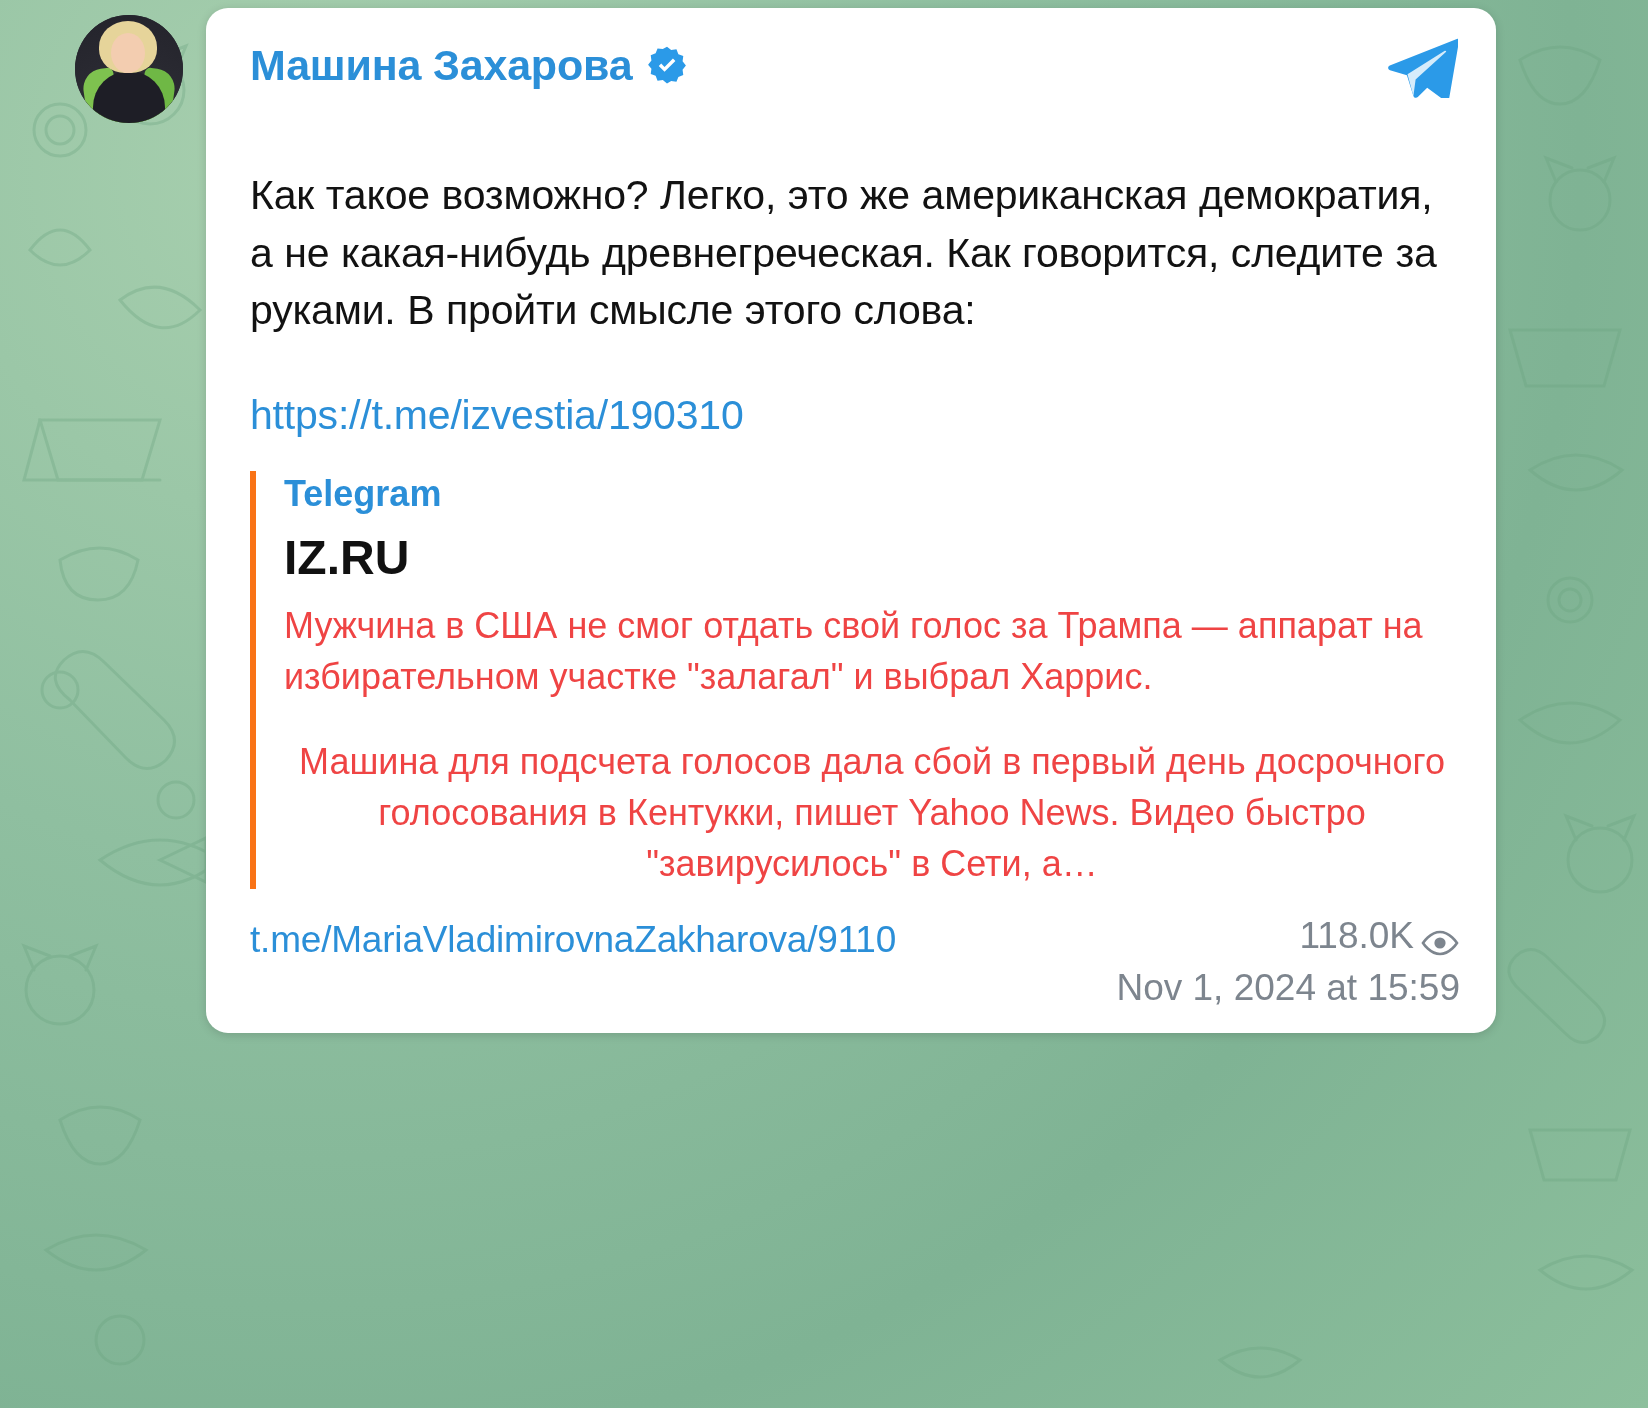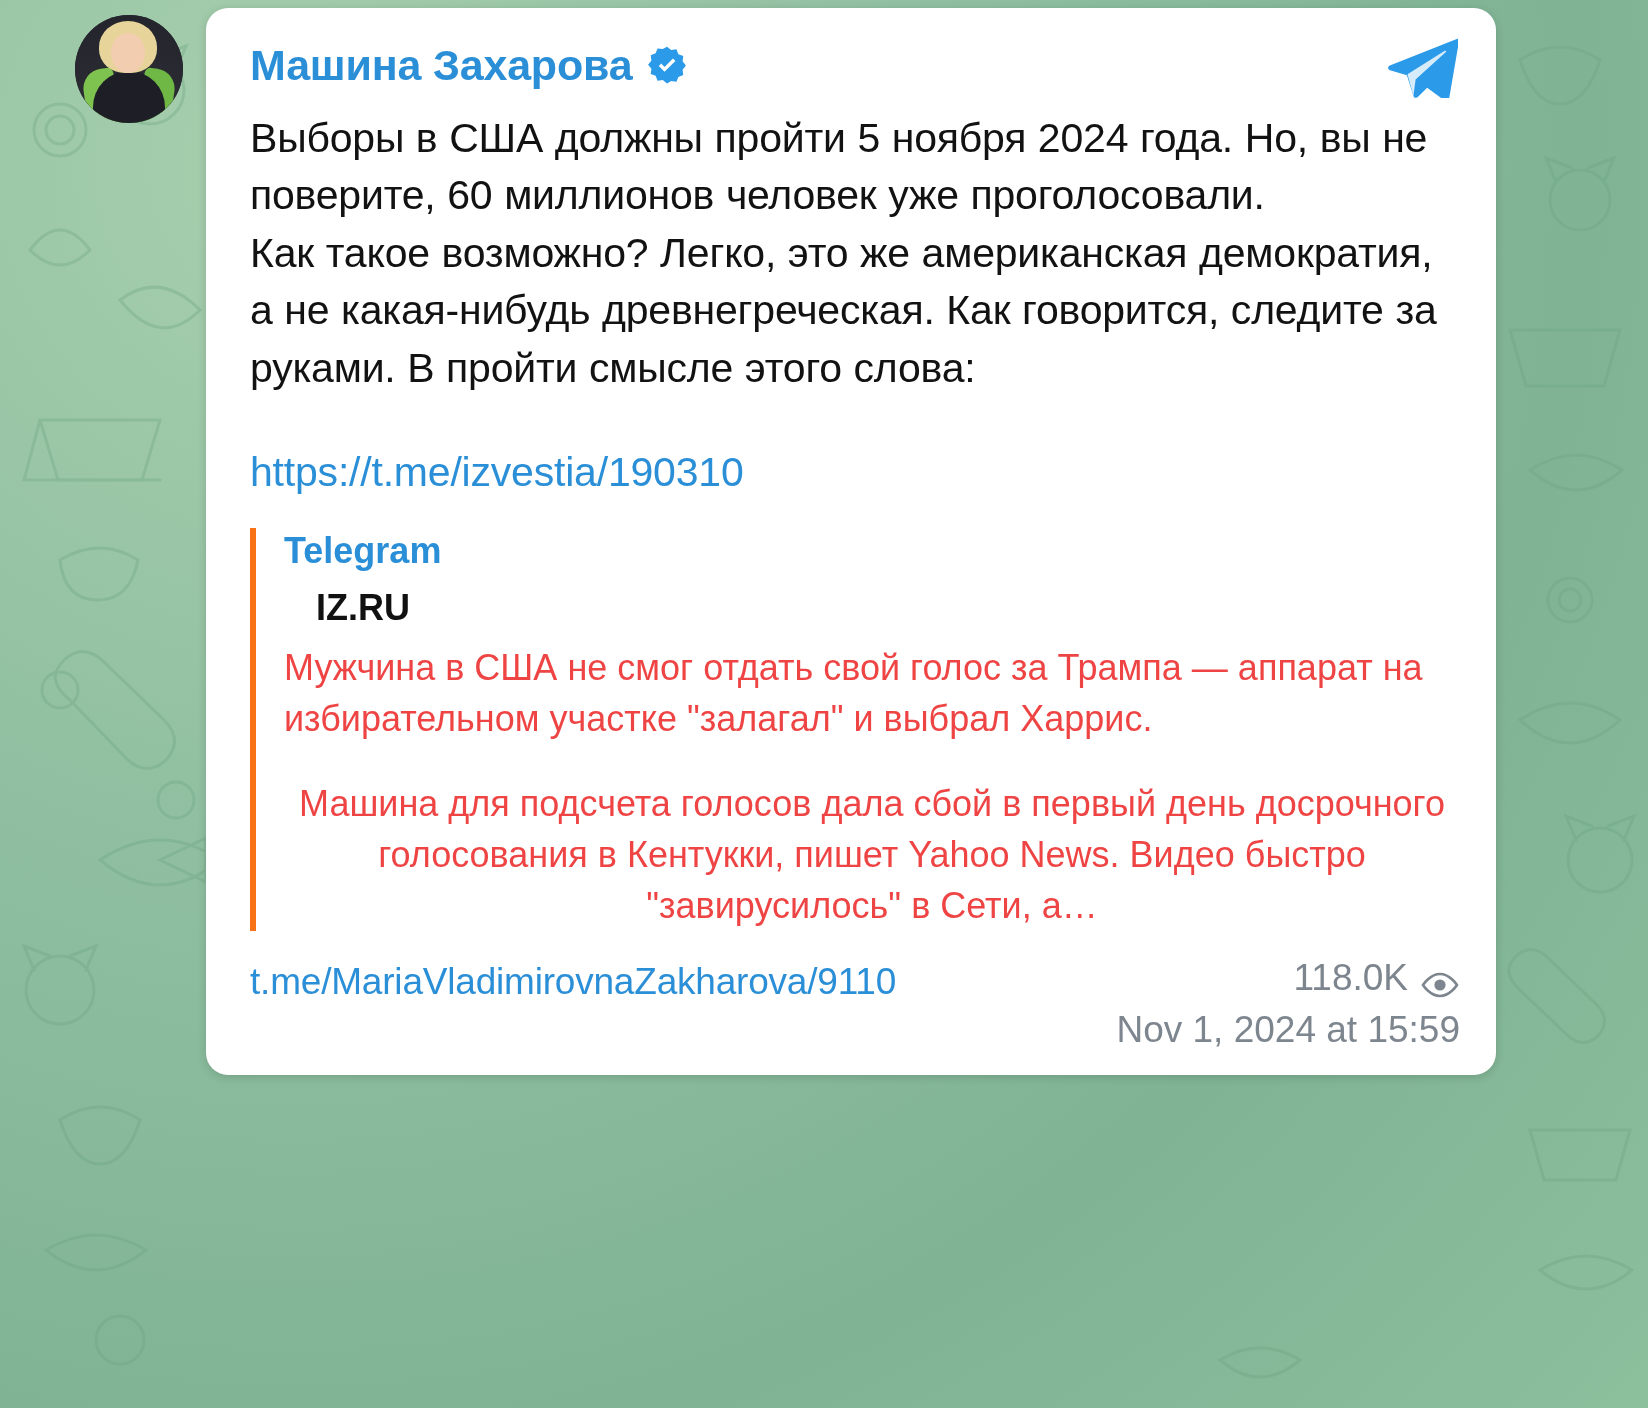--- a/index.html
+++ b/index.html
@@ -154,26 +154,25 @@
     border-left: 6px solid #f97316;
     padding-left: 28px;
   }
   .preview-site {
     font-size: 36px;
     font-weight: bold;
     color: #2b8fd8;
     line-height: 1.3;
   }
   .preview-title {
-    font-size: 36px;
+    font-size: 48px;
     font-weight: bold;
     color: #111;
     margin-top: 10px;
     line-height: 1.3;
-    margin-left: 32px;
   }
   .preview-body {
     font-size: 36px;
     color: #ef4444;
     line-height: 1.42;
     margin-top: 10px;
   }
   .preview-body p {
     margin: 0 0 34px 0;
   }
@@ -197,21 +196,21 @@
     padding-top: 4px;
   }
   .meta {
     text-align: right;
     color: #8a9099;
   }
   .views {
     display: flex;
     align-items: center;
     justify-content: flex-end;
-    gap: 12px;
+    gap: 6px;
     font-size: 37px;
     color: #7d858e;
   }
   .eye {
     width: 40px;
     height: 26px;
   }
   .timestamp {
     margin-top: 10px;
     font-size: 37px;
@@ -285,21 +284,20 @@
     </span>
     <span class="tg-logo">
       <svg viewBox="0 0 70 62" width="70" height="62" aria-hidden="true">
         <path fill="#2b9ae8" d="M68.8 3.1L1.8 29.4c-2.3.9-2.2 4.2.2 4.9l16.9 5 6.5 20.6c.6 1.9 3 2.5 4.4 1.1l9.4-9.2 17.2 12.6c1.7 1.3 4.2.4 4.7-1.7L70.9 5.8c.4-2-1.5-3.6-2.1-2.7z"></path>
         <path fill="#d6ecfb" d="M25.4 59.9l2.2-16.3L57.9 16c.8-.7-.2-1.8-1.1-1.2L19.5 38.3l5.9 21.6z"></path>
       </svg>
     </span>
   </div>
 
   <div class="post-text">
-    <span>Выборы в США должны пройти 5 ноября 2024 года. Но, вы не поверите, 60 миллионов человек уже проголосовали.</span>
     <br>
     <span class="para2">Как такое возможно? Легко, это же американская демократия, а не какая-нибудь древнегреческая. Как говорится, следите за руками. В пройти смысле этого слова:</span>
   </div>
 
   <a class="link-main" href="#">https://t.me/izvestia/190310</a>
 
   <div class="preview">
     <div class="preview-site">Telegram</div>
     <div class="preview-title">IZ.RU</div>
     <div class="preview-body">

